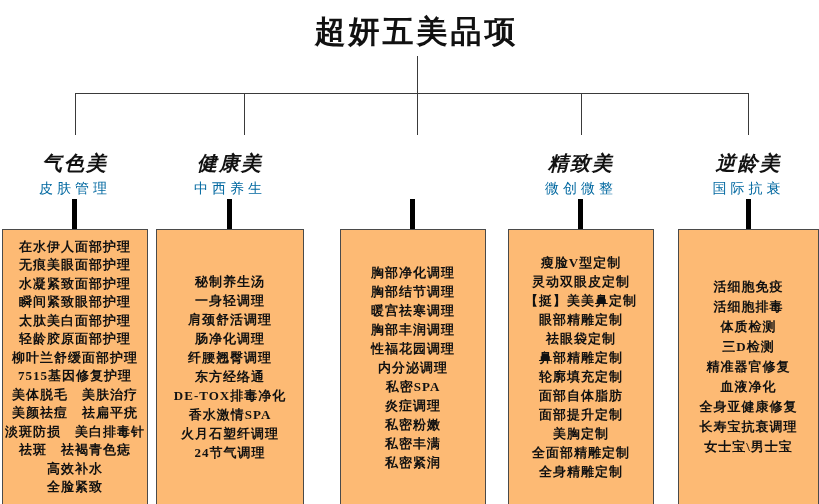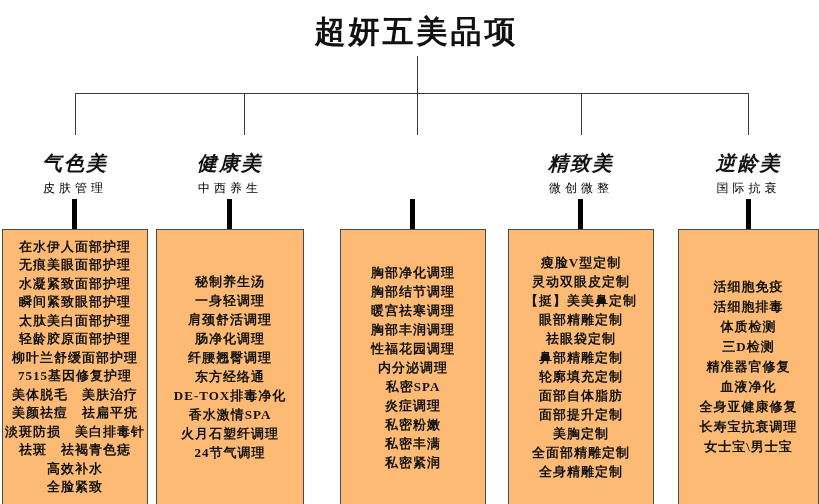--- a/index.html
+++ b/index.html
@@ -17,21 +17,21 @@
   .drop{top:86px;width:1px;height:42px;}
   .d1{left:75px;} .d2{left:244px;} .d4{left:581px;} .d5{left:748px;}
   .col{position:absolute;top:0;height:504px;}
   .col1{left:2px;width:146px;}
   .col2{left:156px;width:148px;}
   .col3{left:340px;width:146px;}
   .col4{left:508px;width:146px;}
   .col5{left:678px;width:141px;}
   .heading{position:absolute;top:143px;left:0;right:0;text-align:center;}
   .b-name{font-size:20px;font-weight:bold;letter-spacing:2px;font-style:italic;}
-  .b-sub{font-size:12px;color:#000000;letter-spacing:4px;margin-top:3px;}
+  .b-sub{font-size:14px;color:#0369a1;letter-spacing:4px;margin-top:3px;}
   .stub{position:absolute;top:192px;left:50%;width:5px;height:30px;margin-left:-3px;background:#000000;}
   .box{
     position:absolute;top:222px;left:0;right:0;bottom:6px;
     border:1px solid #4a4a4a;background:#fdba74;
     display:flex;flex-direction:column;justify-content:center;align-items:center;
   }
   .item{font-size:13px;font-weight:bold;letter-spacing:1px;line-height:19px;white-space:nowrap;}
   .col1 .item{line-height:18.5px;}
   .col5 .item{line-height:20px;}
 </style>

